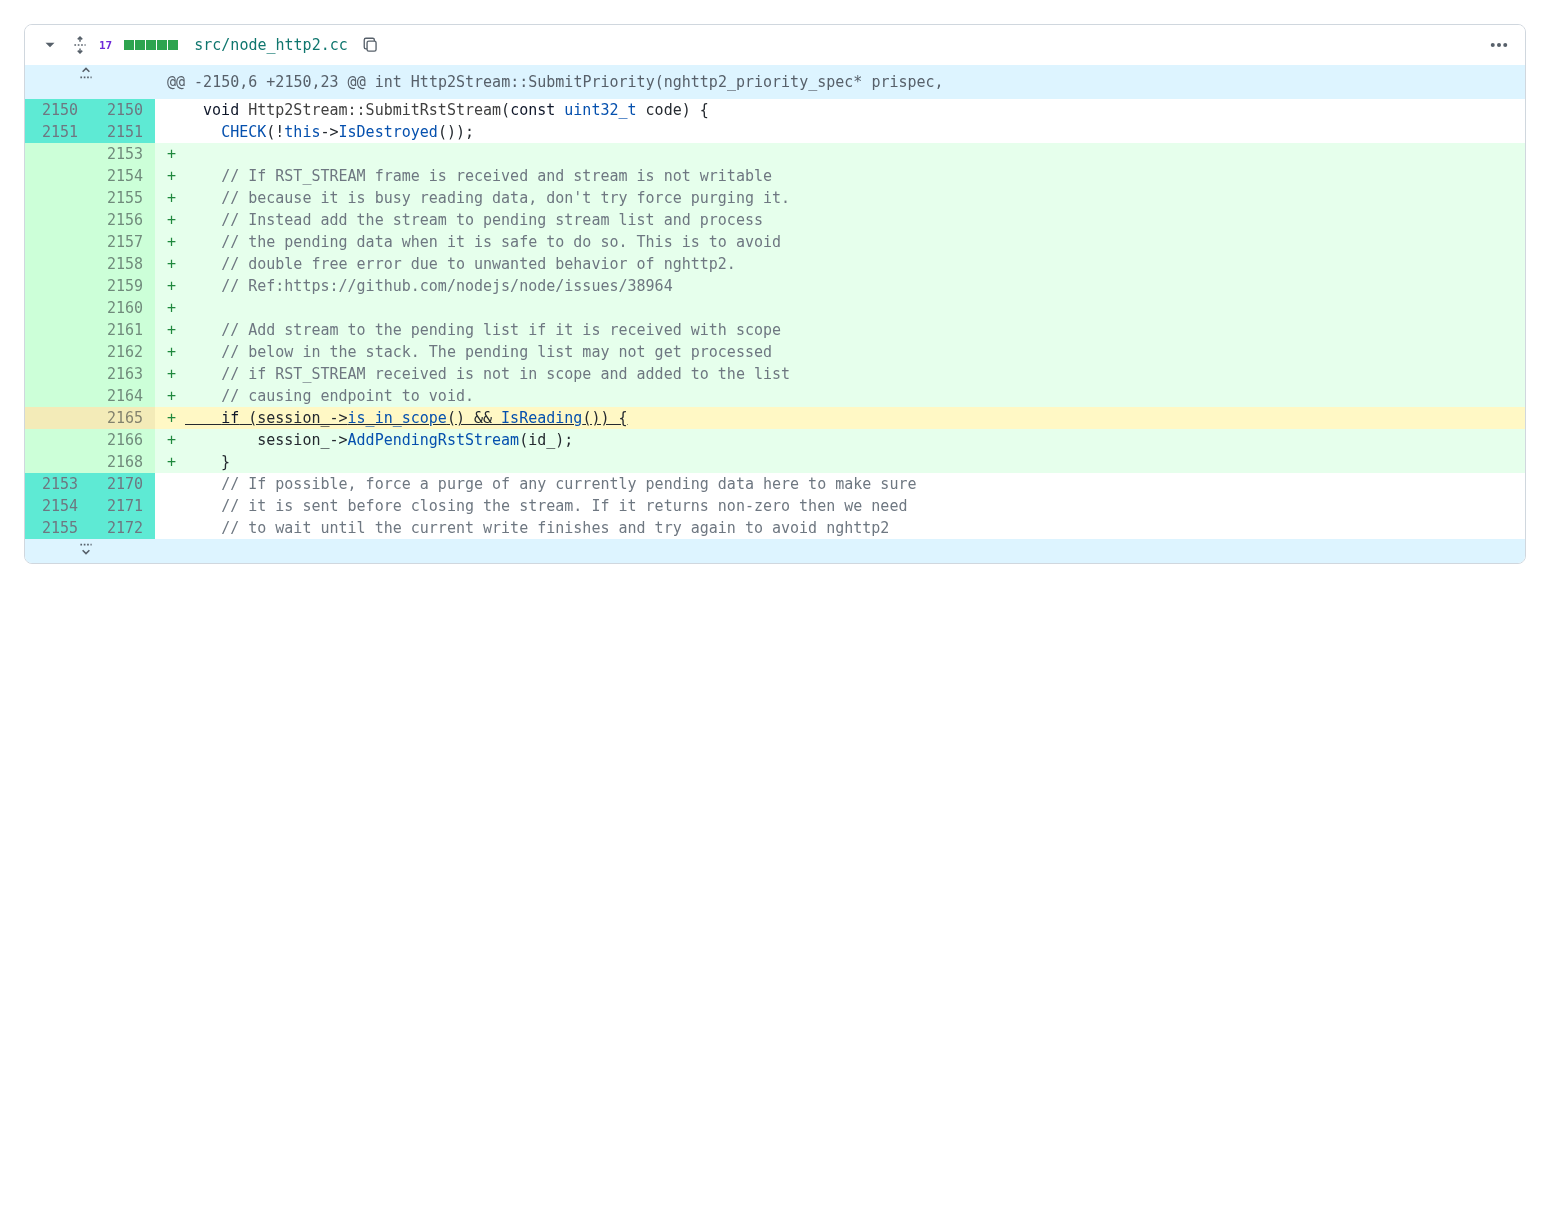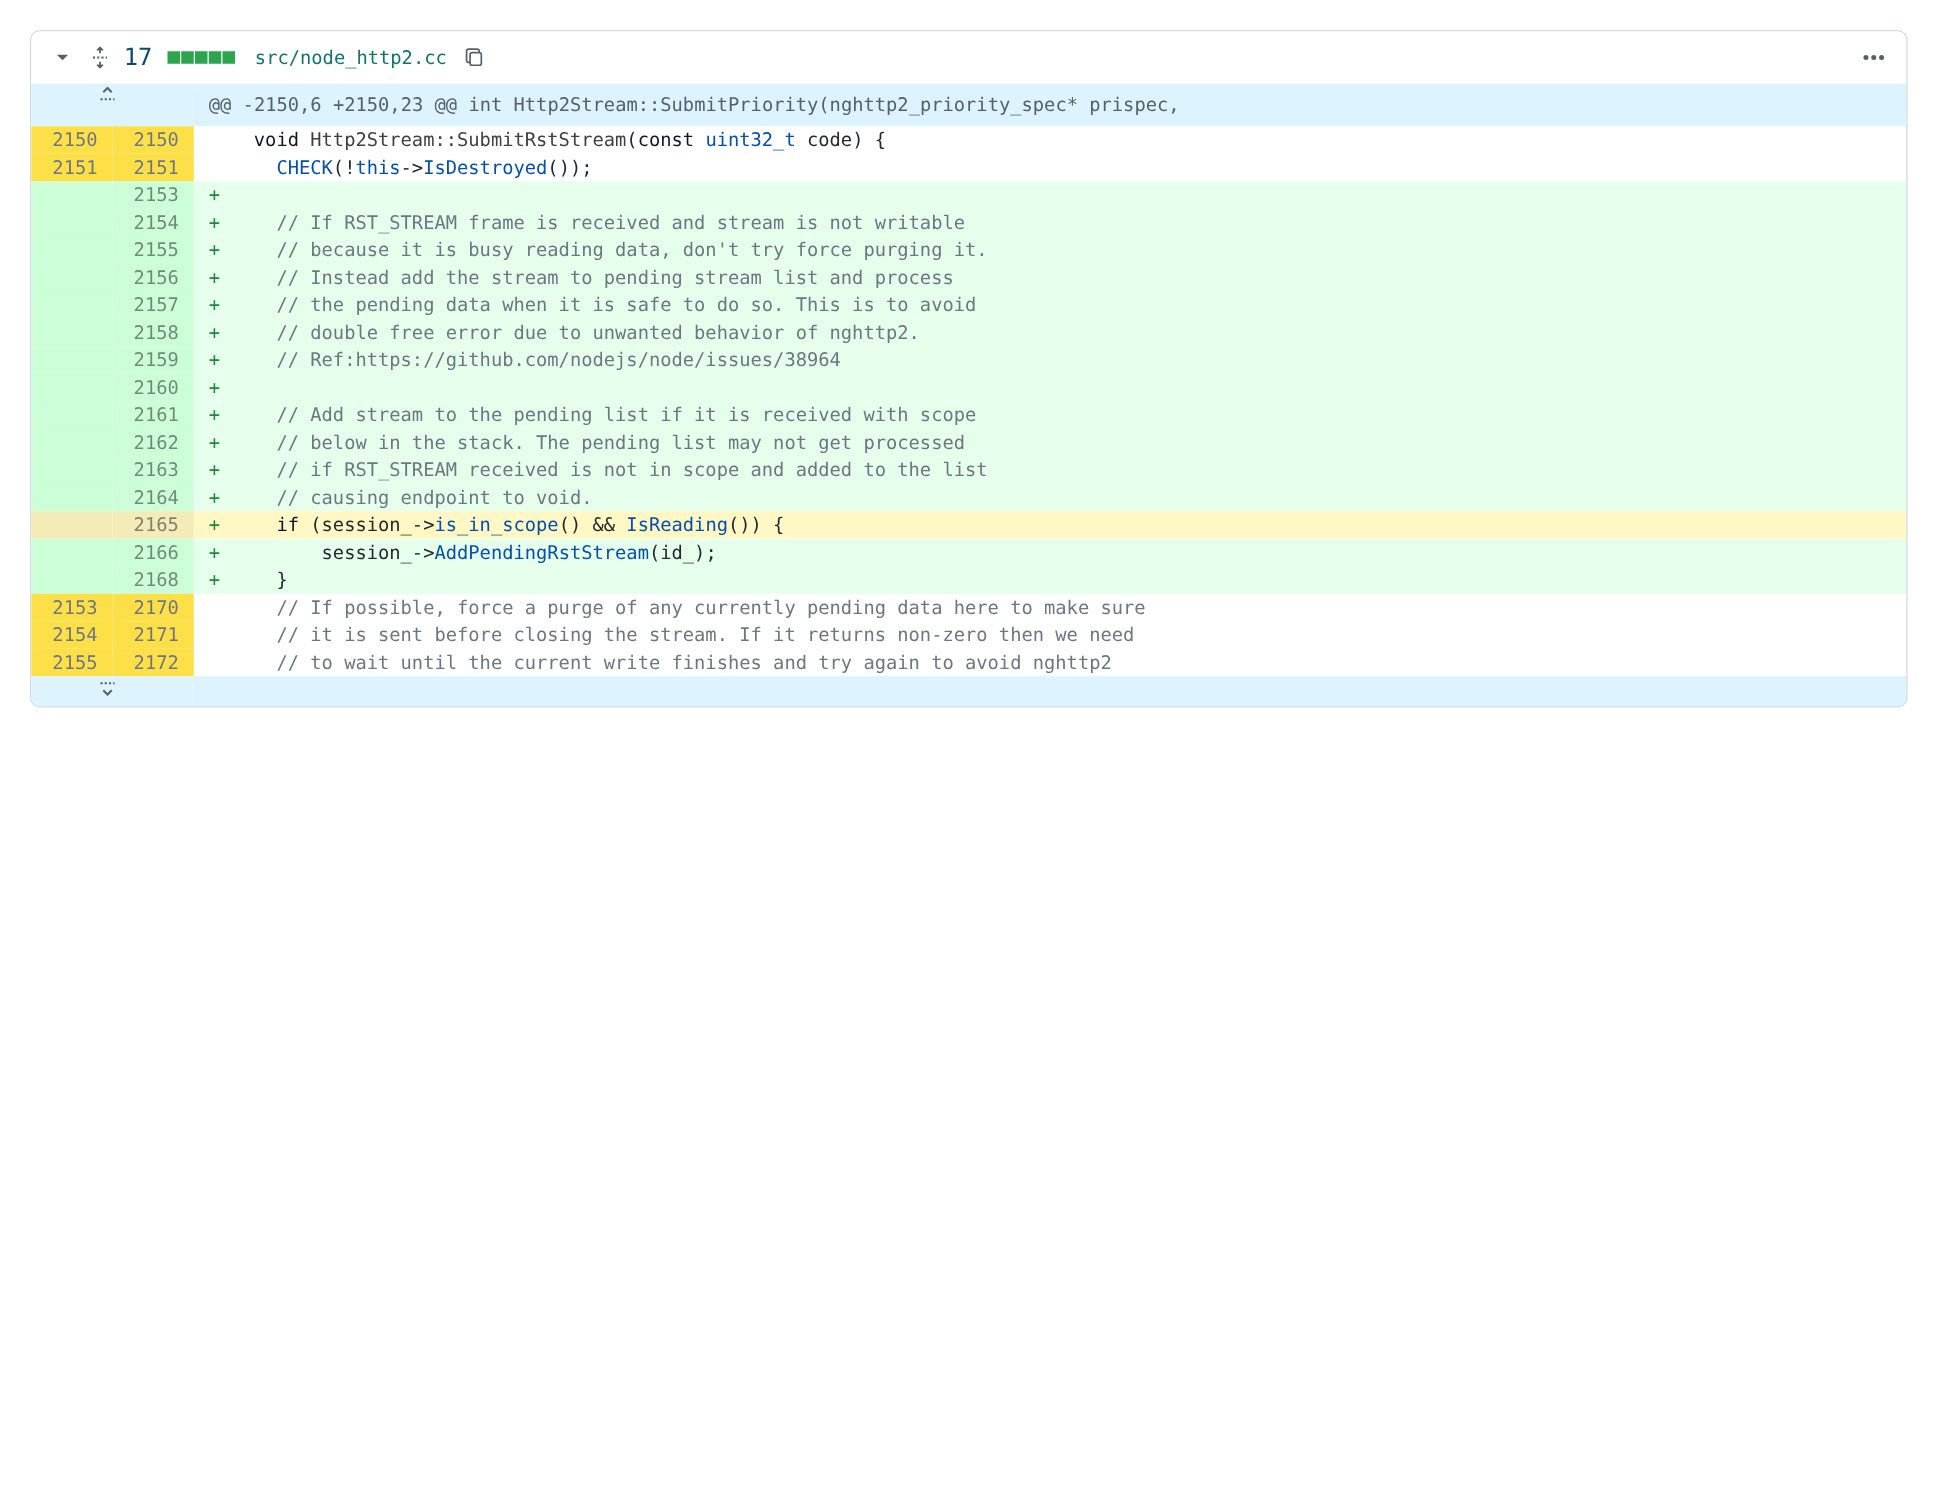--- a/index.html
+++ b/index.html
@@ -27,23 +27,23 @@
     cursor: pointer;
     display: inline-flex;
   }
   .expand-all {
     color: #57606a;
     cursor: pointer;
     display: inline-flex;
     margin-left: 2px;
   }
   .diff-count {
-    font-size: 19px;
-    font-weight: 400;
-    color: #0c4a6e;
+    font-size: 11px;
+    font-weight: 700;
+    color: #6d28d9;
     font-family: ui-monospace, SFMono-Regular, Menlo, monospace;
   }
   .diffstat-blocks {
     display: inline-flex;
     gap: 1px;
     margin-left: 2px;
   }
   .diffstat-block {
     width: 10px;
     height: 10px;
@@ -90,26 +90,26 @@
   }
   .expand-svg { color: #57606a; }
   .ln-cell {
     width: 65px;
     min-width: 65px;
     text-align: right;
     color: #6e7781;
     padding: 0 12px 0 4px;
     user-select: none;
     vertical-align: top;
-    background: #fde047;
+    background: #5eead4;
   }
   .add .ln-cell { background: #ccffd8; color: rgba(36,41,47,0.35); }
   .add .ln-cell.new { color: rgba(36,41,47,0.55); }
   .add .code-cell { background: #e6ffec; }
-  .hl .code-cell { background: #fff8c5 !important; }
+  .hl .code-cell { background: #fff8c5 !important; text-decoration: underline; }
   .hl .ln-cell { background: #f3ebb8 !important; }
   .code-cell {
     padding: 0 12px;
     white-space: pre;
     vertical-align: top;
   }
   .marker {
     display: inline-block;
     width: 18px;
     color: #1f883d;

